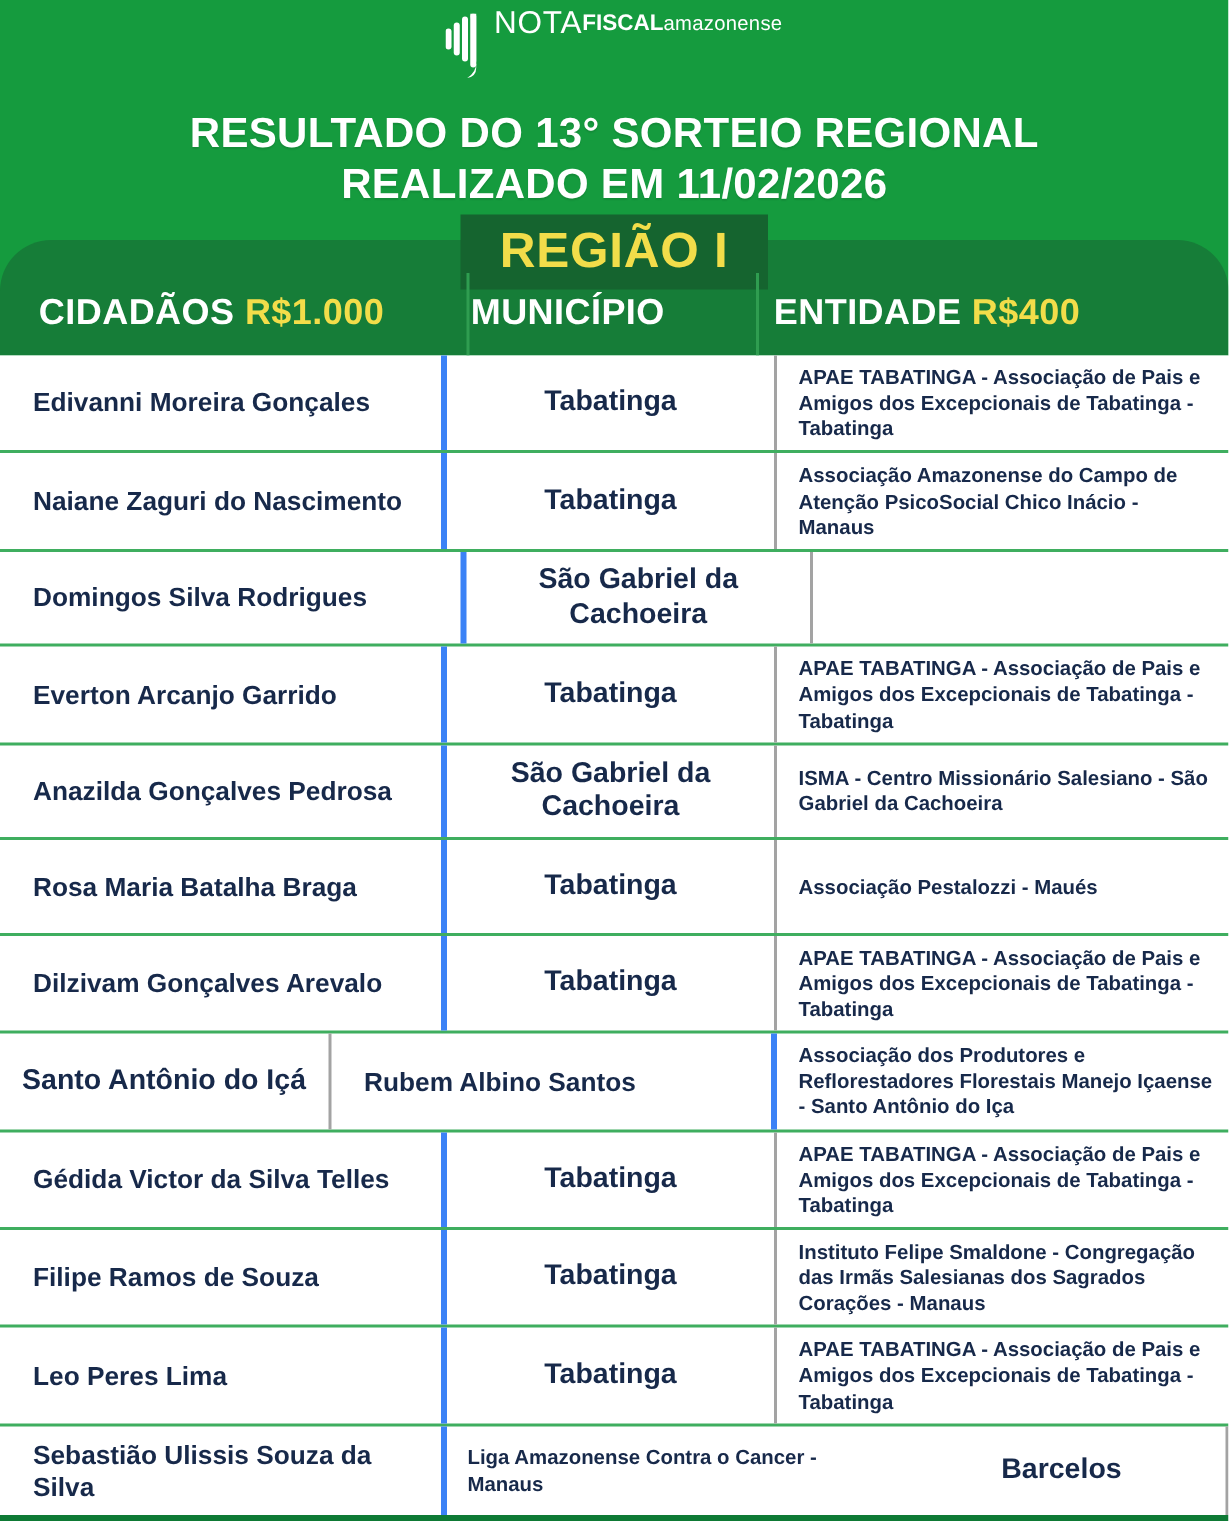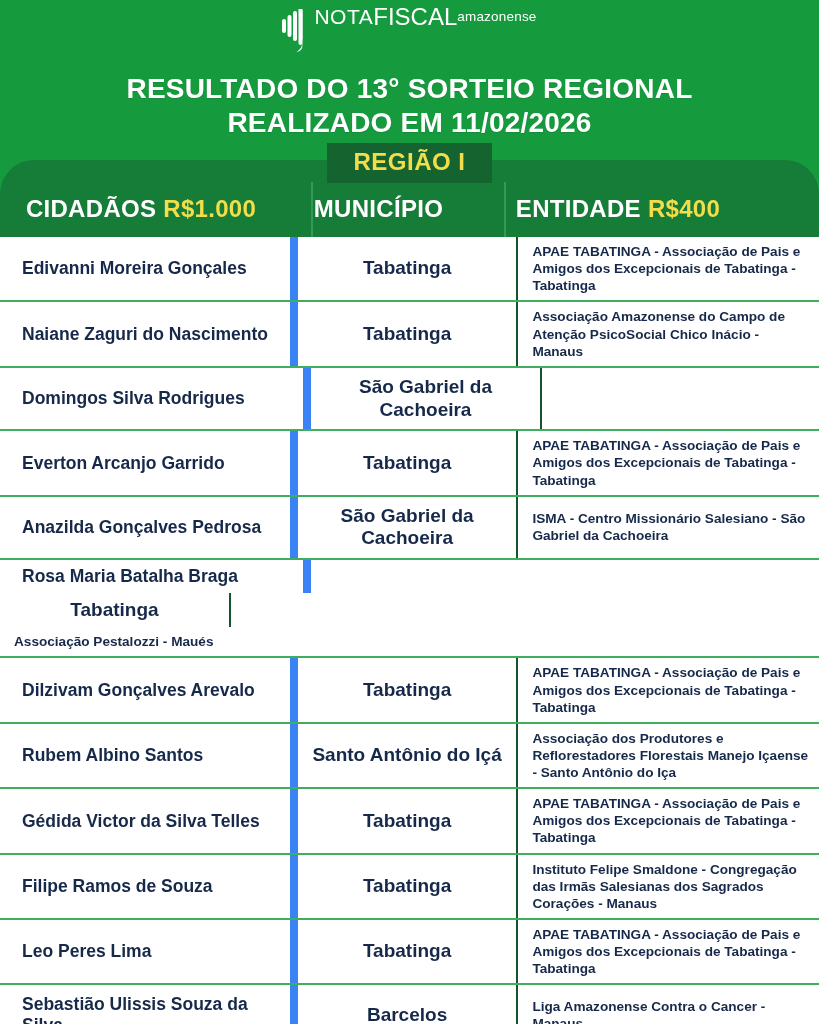--- a/index.html
+++ b/index.html
@@ -66,23 +66,23 @@
     line-height: 0.93;
     color: #ffffff;
     align-items: center;
   }
   .logo-nota {
     font-size: 21px;
     letter-spacing: 0.5px;
     font-weight: 400;
   }
   .logo-fiscal {
-    font-size: 24px;
+    font-size: 15px;
     letter-spacing: 0px;
-    font-weight: 400;
+    font-weight: 700;
   }
   .logo-amazonense {
     font-size: 13.5px;
     letter-spacing: 0.2px;
     font-weight: 400;
     margin-top: 1px;
   }
 
   .title-block {
     position: absolute;
@@ -105,21 +105,21 @@
     top: 143px;
     width: 819px;
     text-align: center;
     z-index: 3;
   }
   .region-badge {
     display: inline-block;
     background: #15642F;
     color: #F2DD4A;
     font-weight: 800;
-    font-size: 24px;
+    font-size: 33px;
     letter-spacing: 0.5px;
     padding: 5px 26px 7px 26px;
   }
 
   
   .col-headers {
     position: absolute;
     left: 0;
     top: 186px;
     width: 819px;
@@ -172,30 +172,30 @@
     display: flex;
     align-items: center;
     color: #17294A;
     font-weight: 800;
   }
   .c-name {
     width: 311px;
     padding: 6px 14px 6px 22px;
     font-size: 17.5px;
     line-height: 1.18;
-    border-right: 8px solid #3b82f6;
+    border-right: 4px solid #3b82f6;
   }
   .c-city {
     width: 231px;
     padding: 6px 10px;
     font-size: 19px;
     line-height: 1.18;
     justify-content: center;
     text-align: center;
-    border-right: 2px solid #14532d;
+    border-right: 2px solid #a3a3a3;
   }
   .c-entity {
     width: 315px;
     padding: 6px 10px 6px 14px;
     font-size: 13.6px;
     line-height: 1.26;
   }
   .row-last { border-bottom: 4px solid #0E7A35; }
 </style>
 </head>
@@ -271,50 +271,50 @@
       <div class="row" style="min-height: 63.5833px;">
         <div class="cell c-name">Everton Arcanjo Garrido</div>
         <div class="cell c-city">Tabatinga</div>
         <div class="cell c-entity">APAE TABATINGA - Associação de Pais e Amigos dos Excepcionais de Tabatinga - Tabatinga</div>
       </div>
       <div class="row" style="min-height: 63.5833px;">
         <div class="cell c-name">Anazilda Gonçalves Pedrosa</div>
         <div class="cell c-city">São Gabriel da Cachoeira</div>
         <div class="cell c-entity">ISMA - Centro Missionário Salesiano - São Gabriel da Cachoeira</div>
       </div>
-      <div class="row" style="min-height: 63.5833px; flex-direction: column;">
+      <div class="row" style="min-height: 63.5833px;">
         <div class="cell c-name">Rosa Maria Batalha Braga</div>
         <div class="cell c-city">Tabatinga</div>
         <div class="cell c-entity">Associação Pestalozzi - Maués</div>
       </div>
       <div class="row" style="min-height: 63.5833px;">
         <div class="cell c-name">Dilzivam Gonçalves Arevalo</div>
         <div class="cell c-city">Tabatinga</div>
         <div class="cell c-entity">APAE TABATINGA - Associação de Pais e Amigos dos Excepcionais de Tabatinga - Tabatinga</div>
       </div>
       <div class="row" style="min-height: 63.5833px;">
+        <div class="cell c-city">Santo Antônio do Içá</div>
         <div class="cell c-name">Rubem Albino Santos</div>
-        <div class="cell c-city">Santo Antônio do Içá</div>
         <div class="cell c-entity">Associação dos Produtores e Reflorestadores Florestais Manejo Içaense - Santo Antônio do Iça</div>
       </div>
       <div class="row" style="min-height: 63.5833px;">
         <div class="cell c-name">Gédida Victor da Silva Telles</div>
         <div class="cell c-city">Tabatinga</div>
         <div class="cell c-entity">APAE TABATINGA - Associação de Pais e Amigos dos Excepcionais de Tabatinga - Tabatinga</div>
       </div>
       <div class="row" style="min-height: 63.5833px;">
         <div class="cell c-name">Filipe Ramos de Souza</div>
         <div class="cell c-city">Tabatinga</div>
         <div class="cell c-entity">Instituto Felipe Smaldone - Congregação das Irmãs Salesianas dos Sagrados Corações - Manaus</div>
       </div>
       <div class="row" style="min-height: 63.5833px;">
         <div class="cell c-name">Leo Peres Lima</div>
         <div class="cell c-city">Tabatinga</div>
         <div class="cell c-entity">APAE TABATINGA - Associação de Pais e Amigos dos Excepcionais de Tabatinga - Tabatinga</div>
       </div>
       <div class="row row-last" style="min-height: 63.5833px;">
         <div class="cell c-name">Sebastião Ulissis Souza da Silva</div>
+        <div class="cell c-entity">Liga Amazonense Contra o Cancer - Manaus</div>
         <div class="cell c-city">Barcelos</div>
-        <div class="cell c-entity">Liga Amazonense Contra o Cancer - Manaus</div>
       </div>
     </div>
 
 </div>
 
 </body></html>

